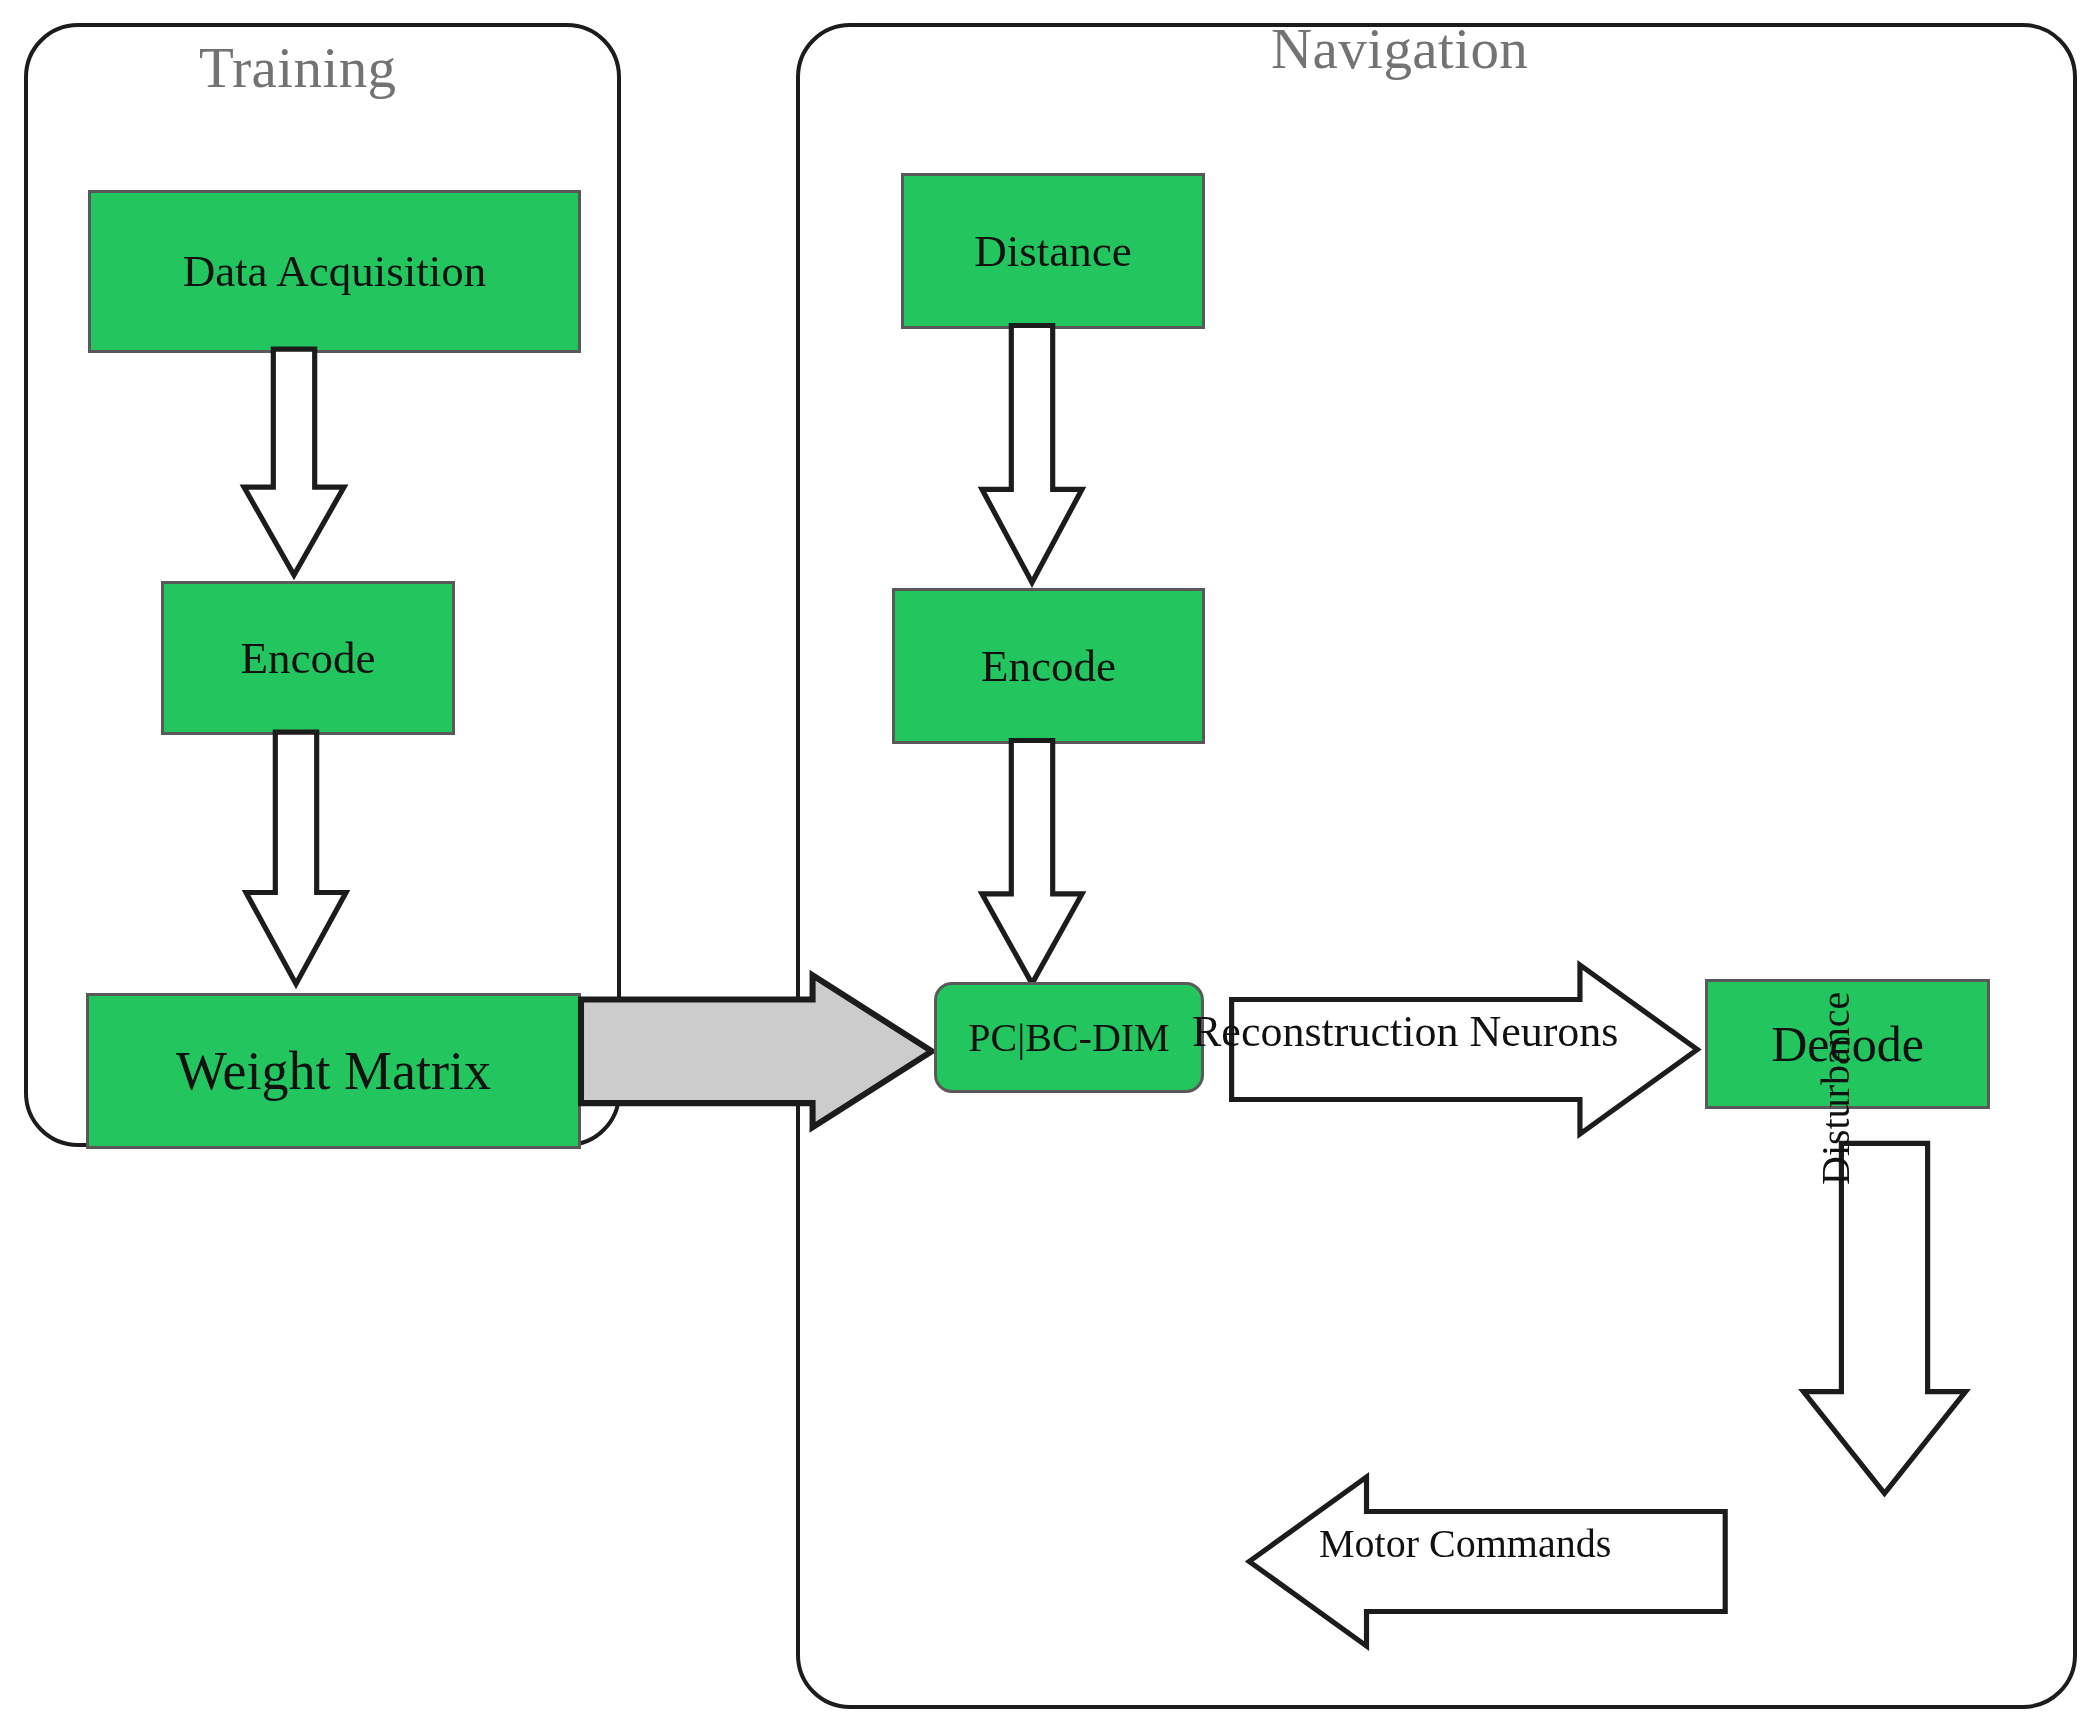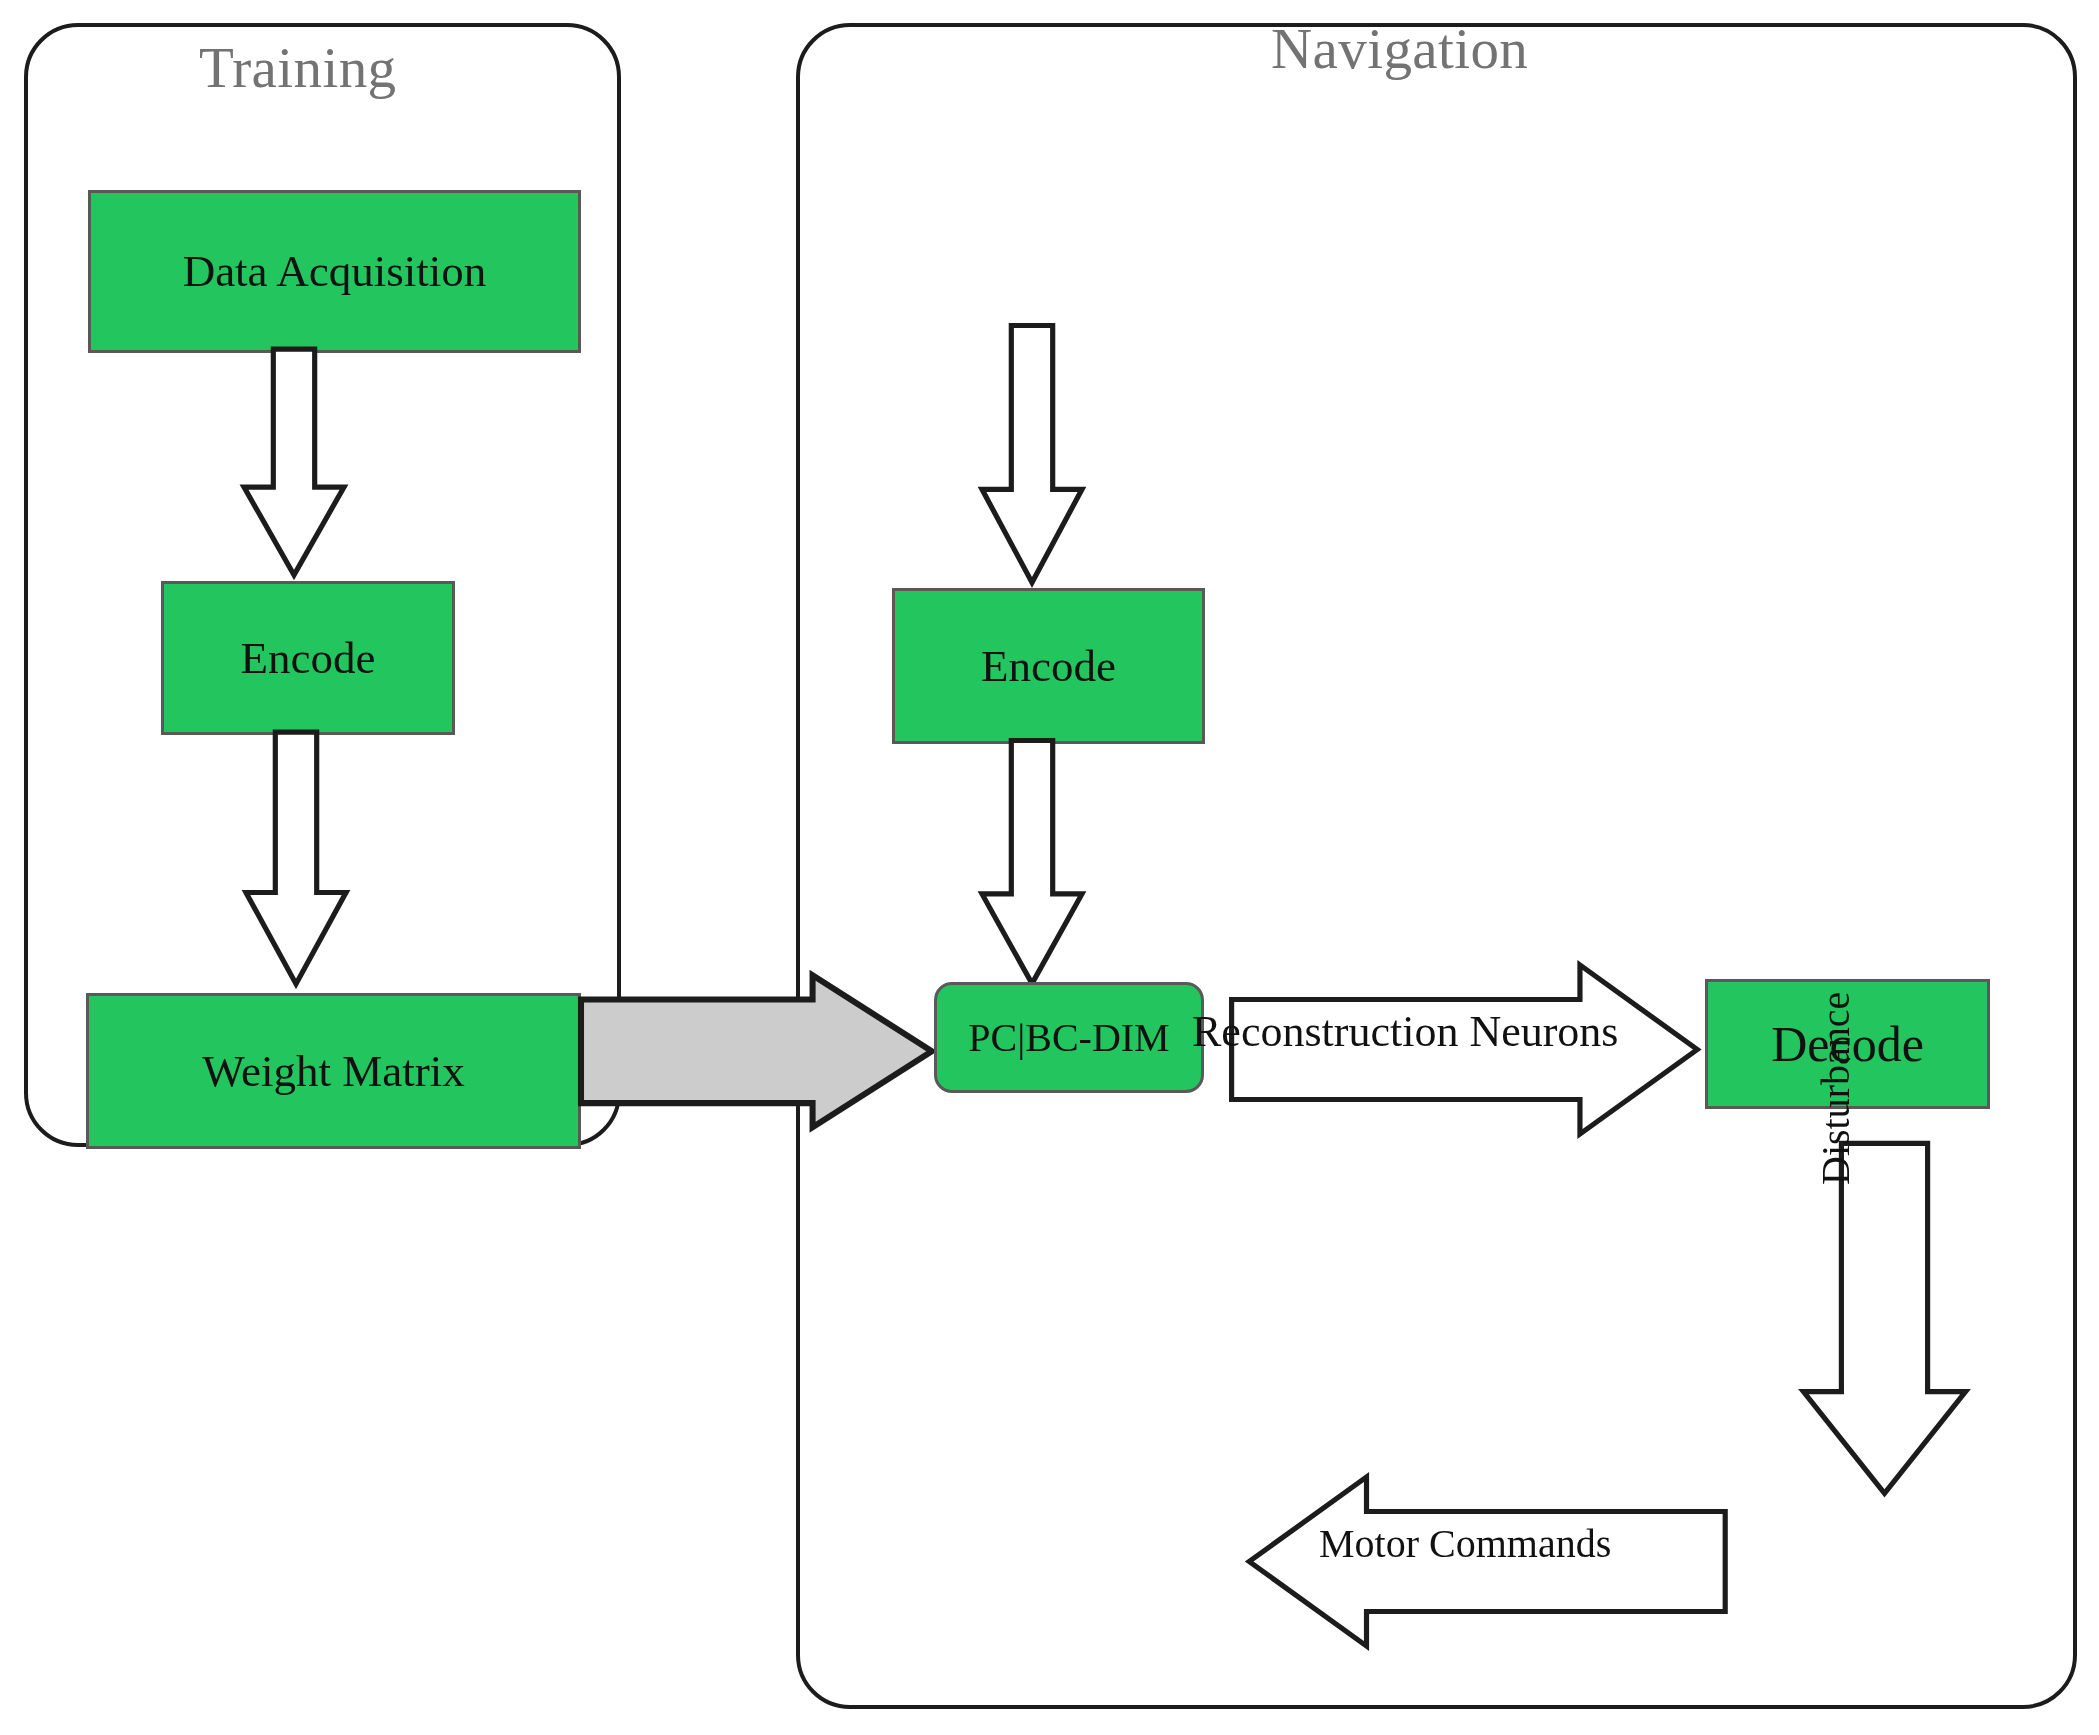--- a/index.html
+++ b/index.html
@@ -47,21 +47,21 @@
     display: flex;
     align-items: center;
     justify-content: center;
     color: #111111;
     white-space: nowrap;
   }
   .box .txt { display: block; line-height: 1; }
 
   #box-data-acquisition { left: 88px;  top: 190px;  width: 493px; height: 163px; font-size: 45px; }
   #box-encode-train     { left: 161px;  top: 581px;  width: 294px; height: 154px; font-size: 45px; }
-  #box-weight-matrix    { left: 86px;  top: 993px; width: 495px; height: 156px; font-size: 45px; }
+  #box-weight-matrix    { left: 86px;  top: 993px; width: 495px; height: 156px; font-size: 54px; }
 
   #box-distance         { left: 901px; top: 173px;  width: 304px; height: 156px; font-size: 45px; }
   #box-encode-nav       { left: 892px; top: 588px;  width: 313px; height: 156px; font-size: 45px; }
   #box-pcbcdim          { left: 934px; top: 982px; width: 270px; height: 111px; font-size: 40px; border-radius: 18px; }
   #box-decode           { left: 1705px; top: 979px; width: 285px; height: 130px; font-size: 50px; }
   #box-pid              { left: 1714px; top: 1498px; width: 284px; height: 111px; font-size: 45px; }
 
   
   .arrow {
     position: absolute;
@@ -123,20 +123,23 @@
     </svg>
   </div>
 
   <div class="box" id="box-weight-matrix">
     <span class="txt">Weight Matrix</span>
   </div>
 
   <div class="panel" id="panel-navigation"></div>
   <div class="panel-title" id="title-navigation">Navigation</div>
 
+  <div class="box" id="box-distance">
+    <span class="txt">Distance</span>
+  </div>
 
   <div class="arrow" id="arrow-dist-to-enc">
     <svg width="100" height="264" viewBox="0 0 116 305">
       <polygon points="34,0 82,0 82,190 116,190 58,298 0,190 34,190" fill="#ffffff" stroke="#1c1c1c" stroke-width="6" stroke-linejoin="miter"></polygon>
     </svg>
   </div>
 
   <div class="box" id="box-encode-nav">
     <span class="txt">Encode</span>
   </div>

